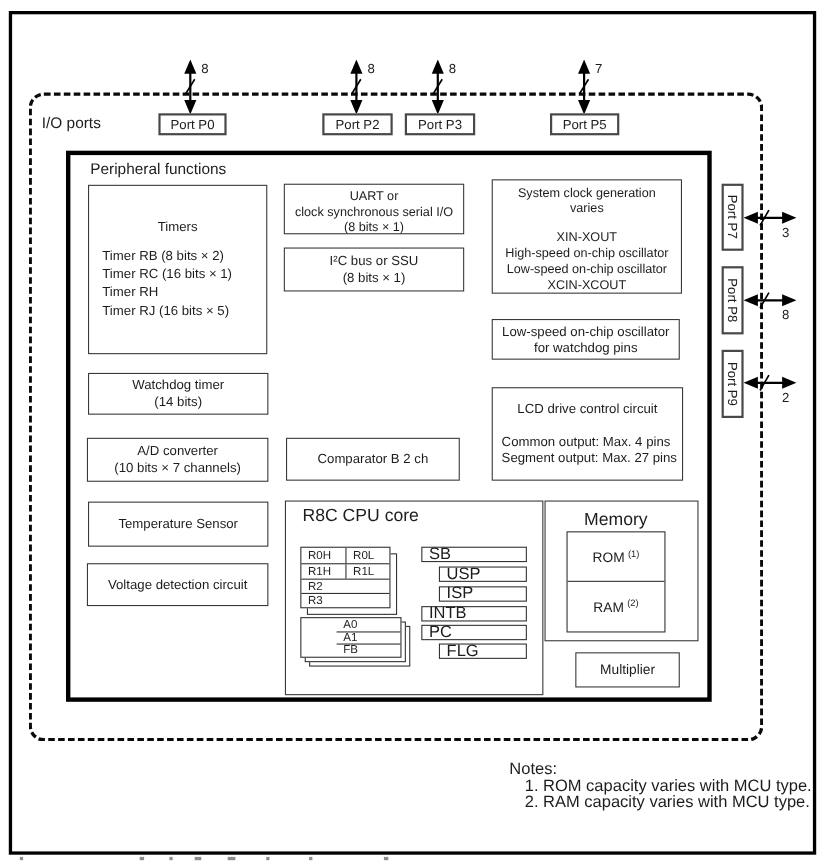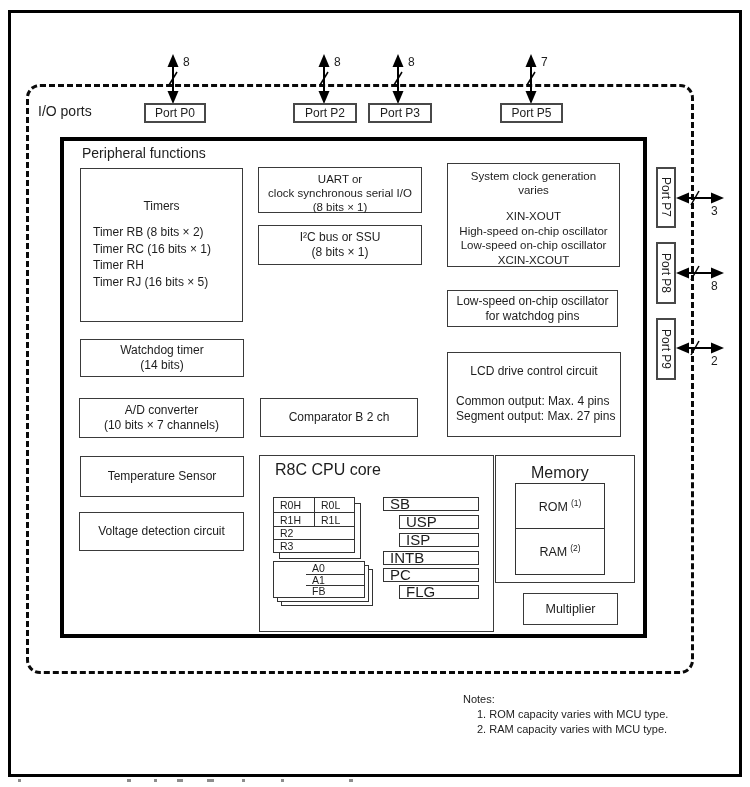--- a/index.html
+++ b/index.html
@@ -20,21 +20,21 @@
   .seclabel{position:absolute;font-size:14px;line-height:15px;}
   .bigtitle{position:absolute;font-size:16px;line-height:17px;}
   .reg{position:absolute;box-sizing:border-box;background:#fff;border:1.4px solid #333;
     font-size:15px;line-height:12px;display:flex;align-items:center;padding-left:6px;}
   .regshadow{position:absolute;box-sizing:border-box;background:#fff;border:1.4px solid #333;}
   .bankrow{box-sizing:border-box;display:flex;align-items:center;padding-left:6px;font-size:10.5px;border-top:1.4px solid #333;}
   .bankrow.first{border-top:none;}
   .cell2{box-sizing:border-box;width:50%;height:100%;display:flex;align-items:center;padding-left:6px;}
   .cell2.divide{border-left:1.4px solid #333;}
   .sup{font-size:8.5px;vertical-align:super;margin-left:3px;}
-  .notesline{font-size:11px;line-height:15px;}
+  .notesline{font-size:15px;line-height:15px;}
   .capmark{position:absolute;top:779px;height:3px;background:#8d8d8d;}
 </style>
 </head>
 <body>
 
 <div id="stage">
 
   <div class="abs frame" style="left:8px;top:10px;width:734px;height:767px;"></div>
 
   <div class="abs dashedbox" style="left:26px;top:84px;width:668px;height:590px;"></div>

